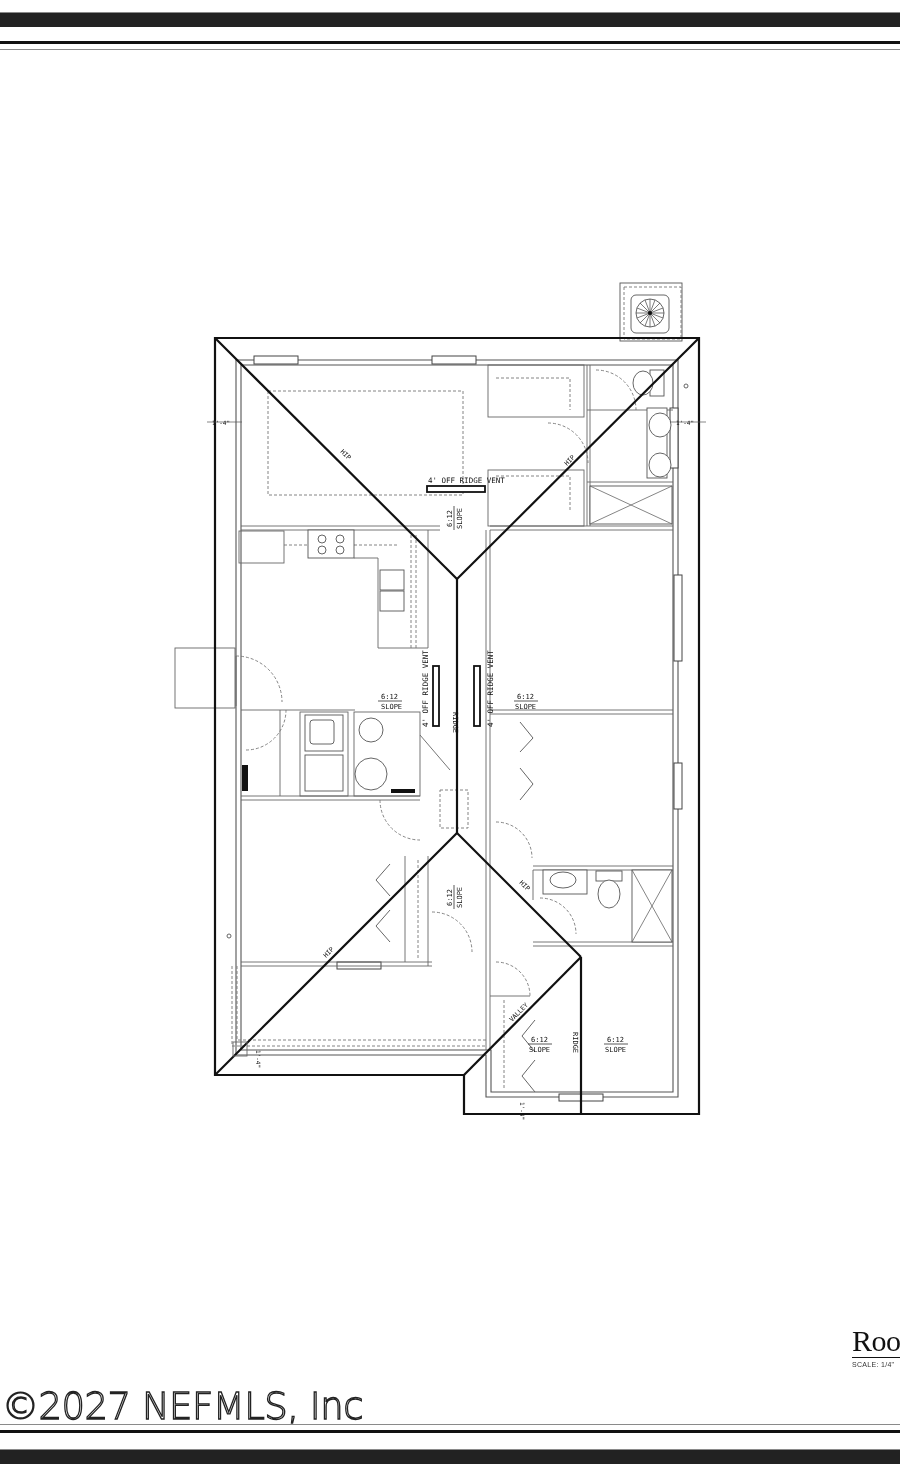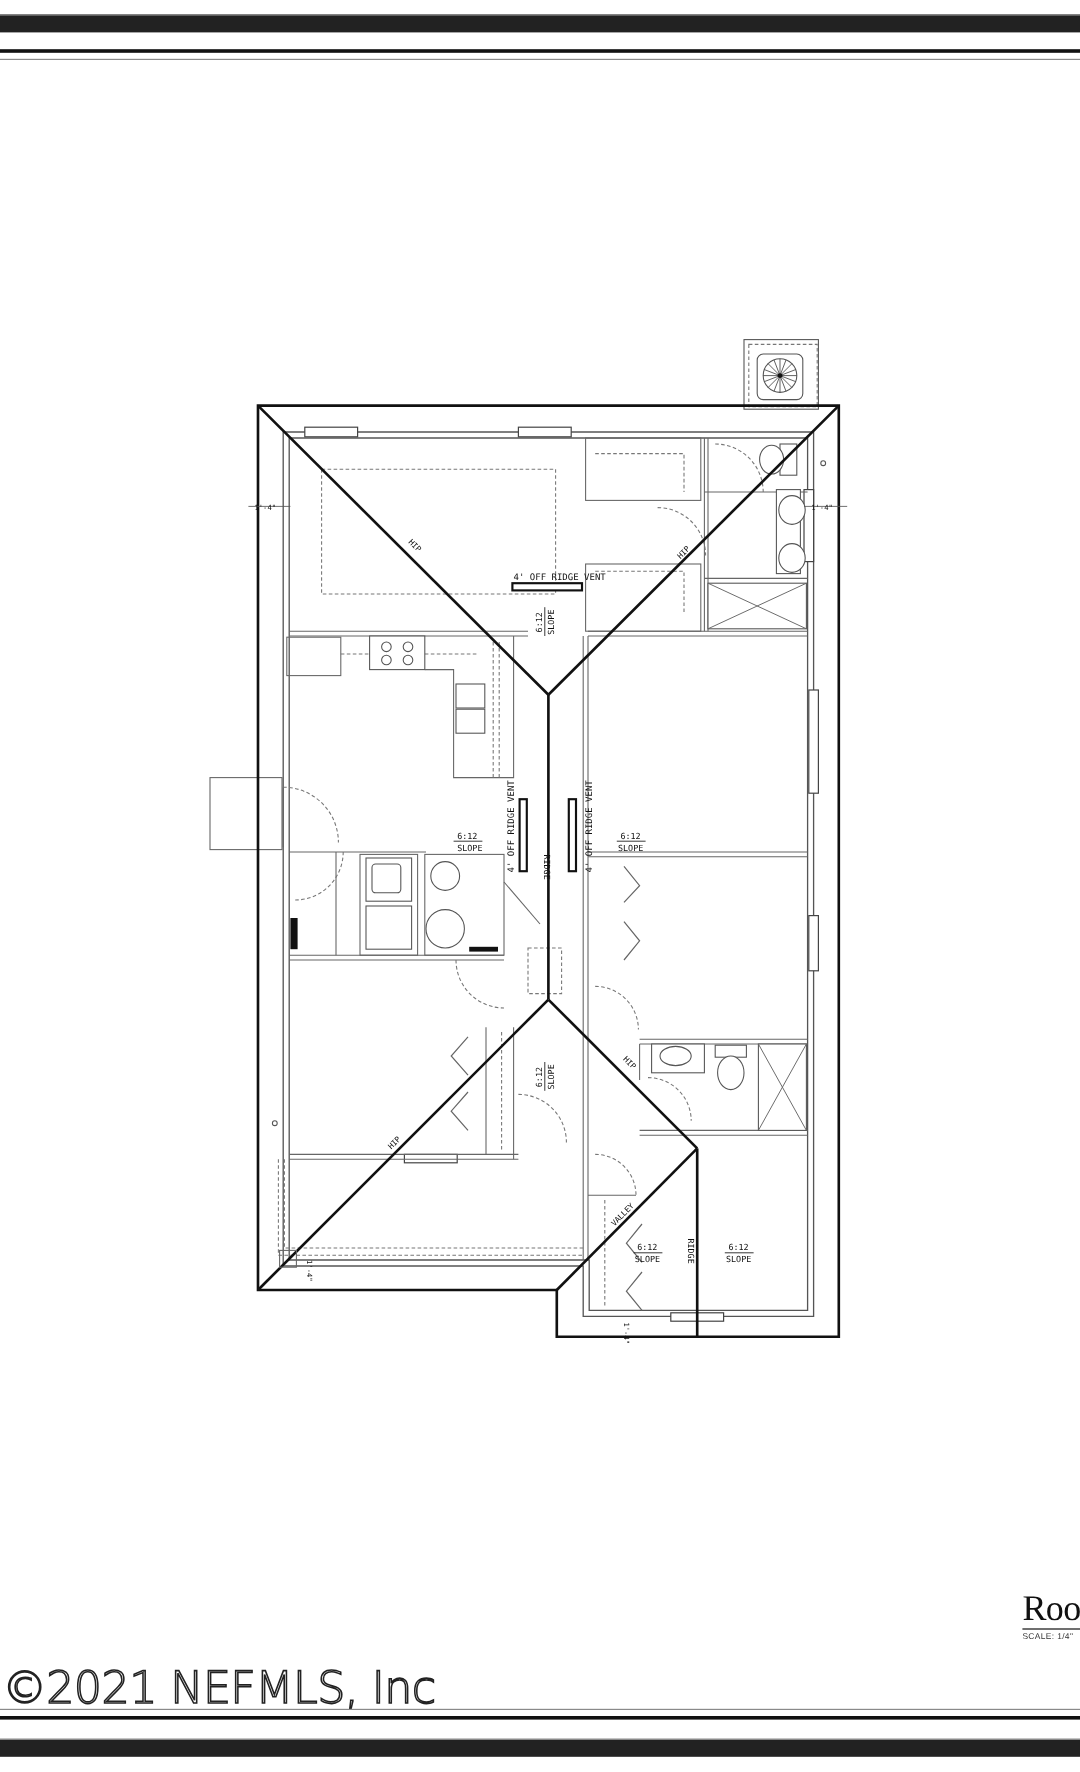--- a/index.html
+++ b/index.html
@@ -266,17 +266,17 @@
   <circle cx="229" cy="936" r="2" class="fix"></circle>
   <circle cx="686" cy="386" r="2" class="fix"></circle>
 </svg>
 
 <div class="title-block">
   <div class="title-text">Roof</div>
   <div class="title-rule"></div>
   <div class="scale-text">SCALE: 1/4"</div>
 </div>
 
-<div class="watermark">©2021 NEFMLS, Inc</div>
+<div class="watermark">©2027 NEFMLS, Inc</div>
 
 <div class="band-bot-hair"></div>
 <div class="band-bot-thin"></div>
 <div class="band-bot-thick"></div>
 
 </body></html>

